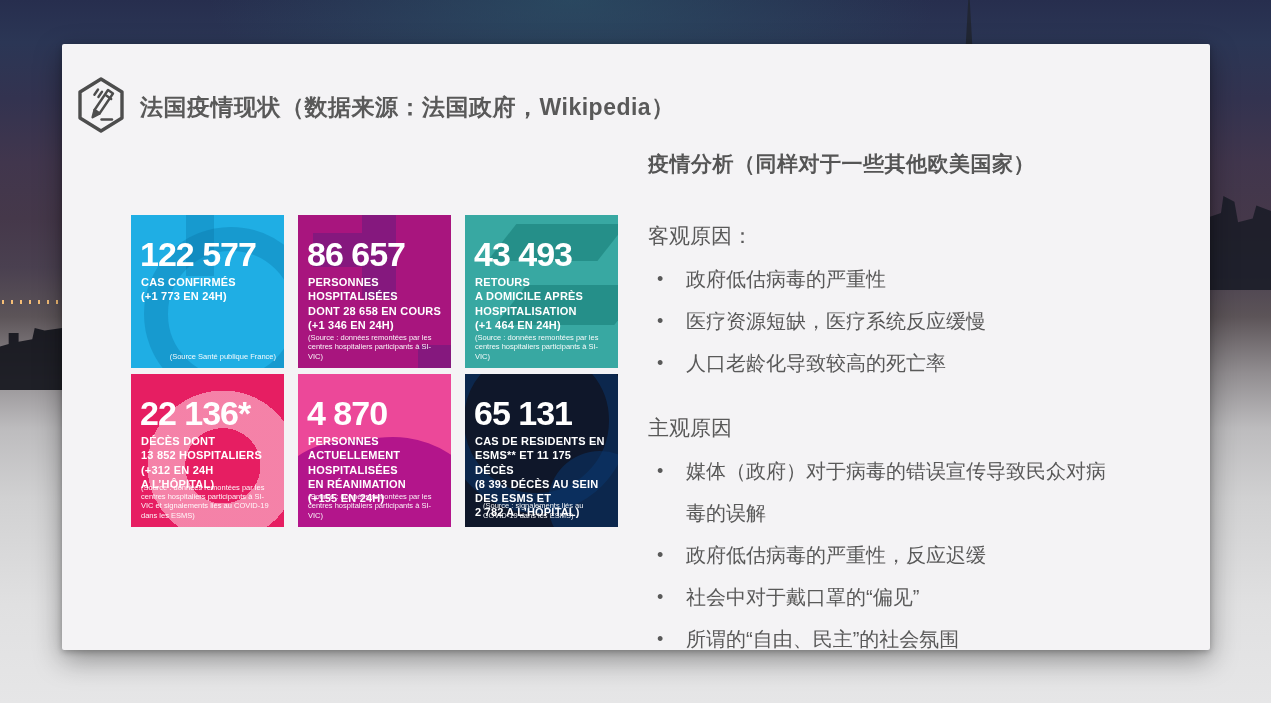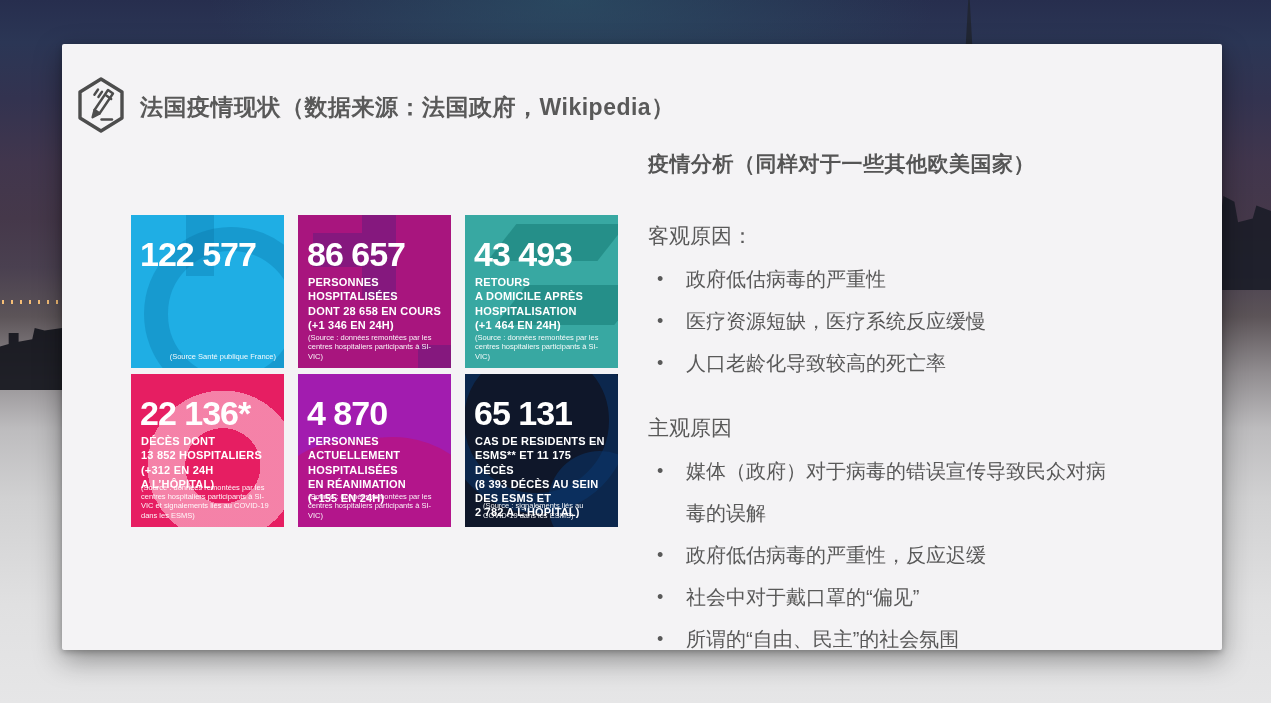--- a/index.html
+++ b/index.html
@@ -36,21 +36,20 @@
   .right-buildings{
     position:absolute;right:0;top:196px;width:61px;height:94px;background:#1b1d28;
     clip-path:polygon(0 22%,18% 18%,22% 0,40% 6%,46% 28%,70% 24%,76% 10%,100% 16%,100% 100%,0 100%);
     opacity:.9;
   }
   
   .card{
     position:absolute;left:62px;top:44px;width:1148px;height:606px;
     background:#f4f3f5;border-radius:2px;
     box-shadow:0 10px 28px rgba(0,0,0,.38), 0 2px 6px rgba(0,0,0,.25);
-    padding-left:12px;
   }
   .title-icon{position:absolute;left:13px;top:32px;}
   .slide-title{
     position:absolute;left:78px;top:48px;margin:0;
     font-size:23px;font-weight:bold;color:#595959;letter-spacing:.5px;
   }
   
   .tiles{
     position:absolute;left:69px;top:171px;width:469px;height:312px;
     display:grid;grid-template-columns:153px 153px 153px;grid-template-rows:153px 153px;
@@ -120,20 +119,22 @@
       </g>
     </svg>
   </span>
   <h1 class="slide-title">法国疫情现状（数据来源：法国政府，Wikipedia）</h1>
 
   <div class="tiles">
 
     <div class="tile t1" style="background-color: rgb(31, 174, 228);">
       <div class="wm"></div>
       <div class="tile-number">122 577</div>
+      <div class="tile-label">CAS CONFIRMÉS
+(+1 773 EN 24H)</div>
       <div class="tile-source">(Source Santé publique France)</div>
     </div>
 
     <div class="tile t2" style="background-color: rgb(168, 21, 126);">
       <div class="wm"></div>
       <div class="tile-number">86 657</div>
       <div class="tile-label">PERSONNES
 HOSPITALISÉES
 DONT 28 658 EN COURS
 (+1 346 EN 24H)</div>
@@ -153,21 +154,21 @@
     <div class="tile t4" style="background-color: rgb(230, 30, 98);">
       <div class="wm"></div>
       <div class="tile-number">22 136*</div>
       <div class="tile-label">DÉCÈS DONT
 13 852 HOSPITALIERS
 (+312 EN 24H
 A L’HÔPITAL)</div>
       <div class="tile-source">(Source : données remontées par les centres hospitaliers participants à SI-VIC et signalements liés au COVID-19 dans les ESMS)</div>
     </div>
 
-    <div class="tile t5" style="background-color: #a21caf;">
+    <div class="tile t5" style="background-color: #ec4899;">
       <div class="wm-blob" style="background-color: rgb(179, 21, 139);"></div>
       <div class="tile-number">4 870</div>
       <div class="tile-label">PERSONNES
 ACTUELLEMENT
 HOSPITALISÉES
 EN RÉANIMATION
 (+155 EN 24H)</div>
       <div class="tile-source">(Source : données remontées par les centres hospitaliers participants à SI-VIC)</div>
     </div>
 

